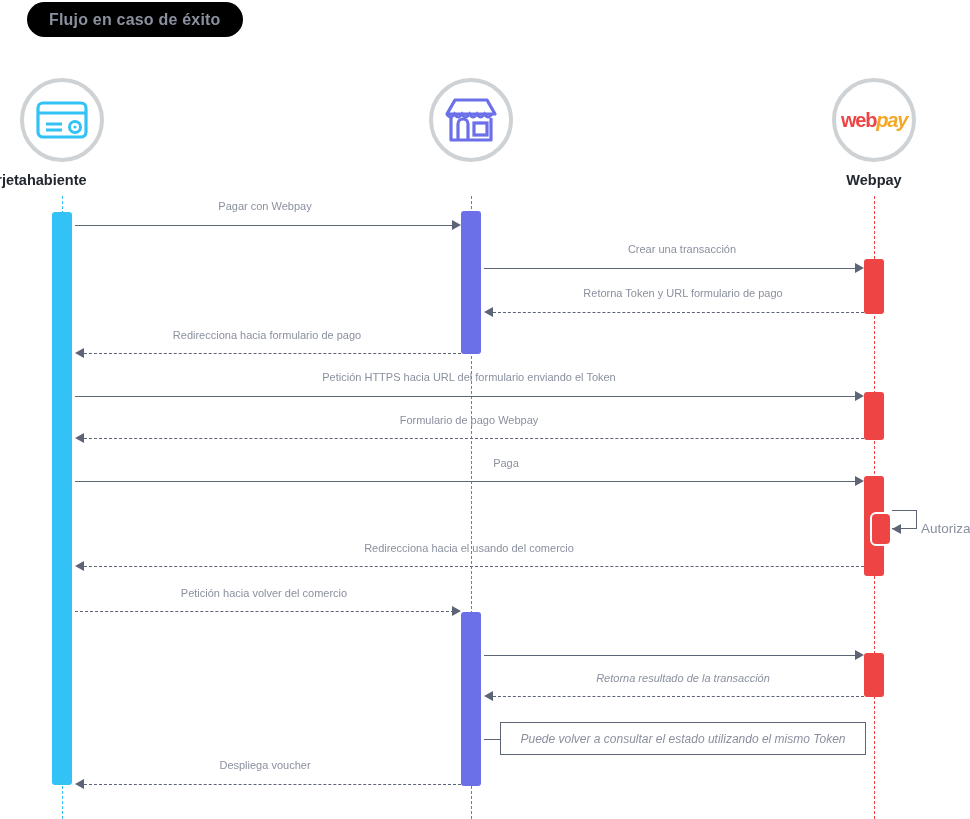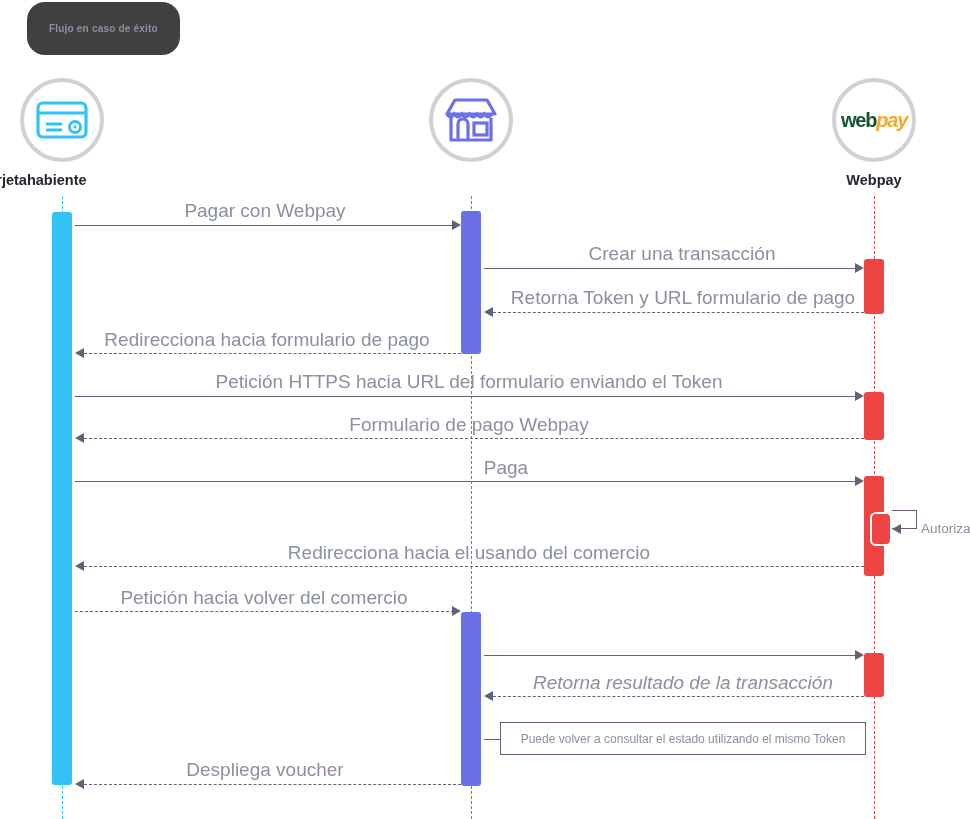--- a/index.html
+++ b/index.html
@@ -18,27 +18,27 @@
     background: #ffffff;
     overflow: hidden;
   }
 
   
   .title-pill {
     position: absolute;
     left: 27px;
     top: 2px;
     height: 35px;
-    padding: 9px 22px;
+    padding: 0 22px;
     display: flex;
     align-items: center;
-    background: #404040;
+    background: #000000;
     border-radius: 18px;
     color: #8a909e;
-    font-size: 10px;
+    font-size: 16px;
     font-weight: bold;
     letter-spacing: .2px;
     white-space: nowrap;
   }
 
   
   .actor {
     position: absolute;
     top: 78px;
     width: 200px;
@@ -65,21 +65,21 @@
     white-space: nowrap;
   }
 
   
   .wp-mark {
     font-size: 20px;
     font-weight: bold;
     letter-spacing: -1.2px;
     line-height: 1;
   }
-  .wp-mark .wp-web { color: #14532d; }
+  .wp-mark .wp-web { color: #ef4444; }
   .wp-mark .wp-pay { color: #f5a623; font-style: italic; }
 
   
   .lifeline {
     position: absolute;
     width: 0;
     border-left-width: 1.6px;
     border-left-style: dashed;
   }
 
@@ -116,21 +116,21 @@
   }
   .arrow-head.right {
     border-left: 9px solid #5c6475;
   }
   .arrow-head.left {
     border-right: 9px solid #5c6475;
   }
   .msg-label {
     position: absolute;
     text-align: center;
-    font-size: 19px;
+    font-size: 11px;
     color: #8a909e;
     white-space: nowrap;
     transform: translateX(-50%);
   }
 
   
   .self-loop {
     position: absolute;
     border: 1.8px solid #5c6475;
     border-left: none;
@@ -261,19 +261,19 @@
   <div class="arrow-head right" style="left:452px; top:606px;"></div>
 
   <div class="msg-line" style="left:484px; top:655px; width:373px;"></div>
   <div class="arrow-head right" style="left:855px; top:650px;"></div>
 
   <div class="msg-label" style="left:683px; top:672px;font-style:italic;">Retorna resultado de la transacción</div>
   <div class="msg-line dashed" style="left:493px; top:696px; width:371px;"></div>
   <div class="arrow-head left" style="left:484px; top:691px;"></div>
 
   <div class="note-stem" style="left:484px; top:739px; width:18px;"></div>
-  <div class="note-box" style="left:500px; top:722px; width:366px; height:33px;">Puede volver a consultar el estado utilizando el mismo Token</div>
+  <div class="note-box" style="left:500px; top:722px; width:366px; height:33px;font-style:italic;">Puede volver a consultar el estado utilizando el mismo Token</div>
 
   <div class="msg-label" style="left:265px; top:759px;">Despliega voucher</div>
   <div class="msg-line dashed" style="left:84px; top:784px; width:377px;"></div>
   <div class="arrow-head left" style="left:75px; top:779px;"></div>
 
 </div>
 
 </body></html>

